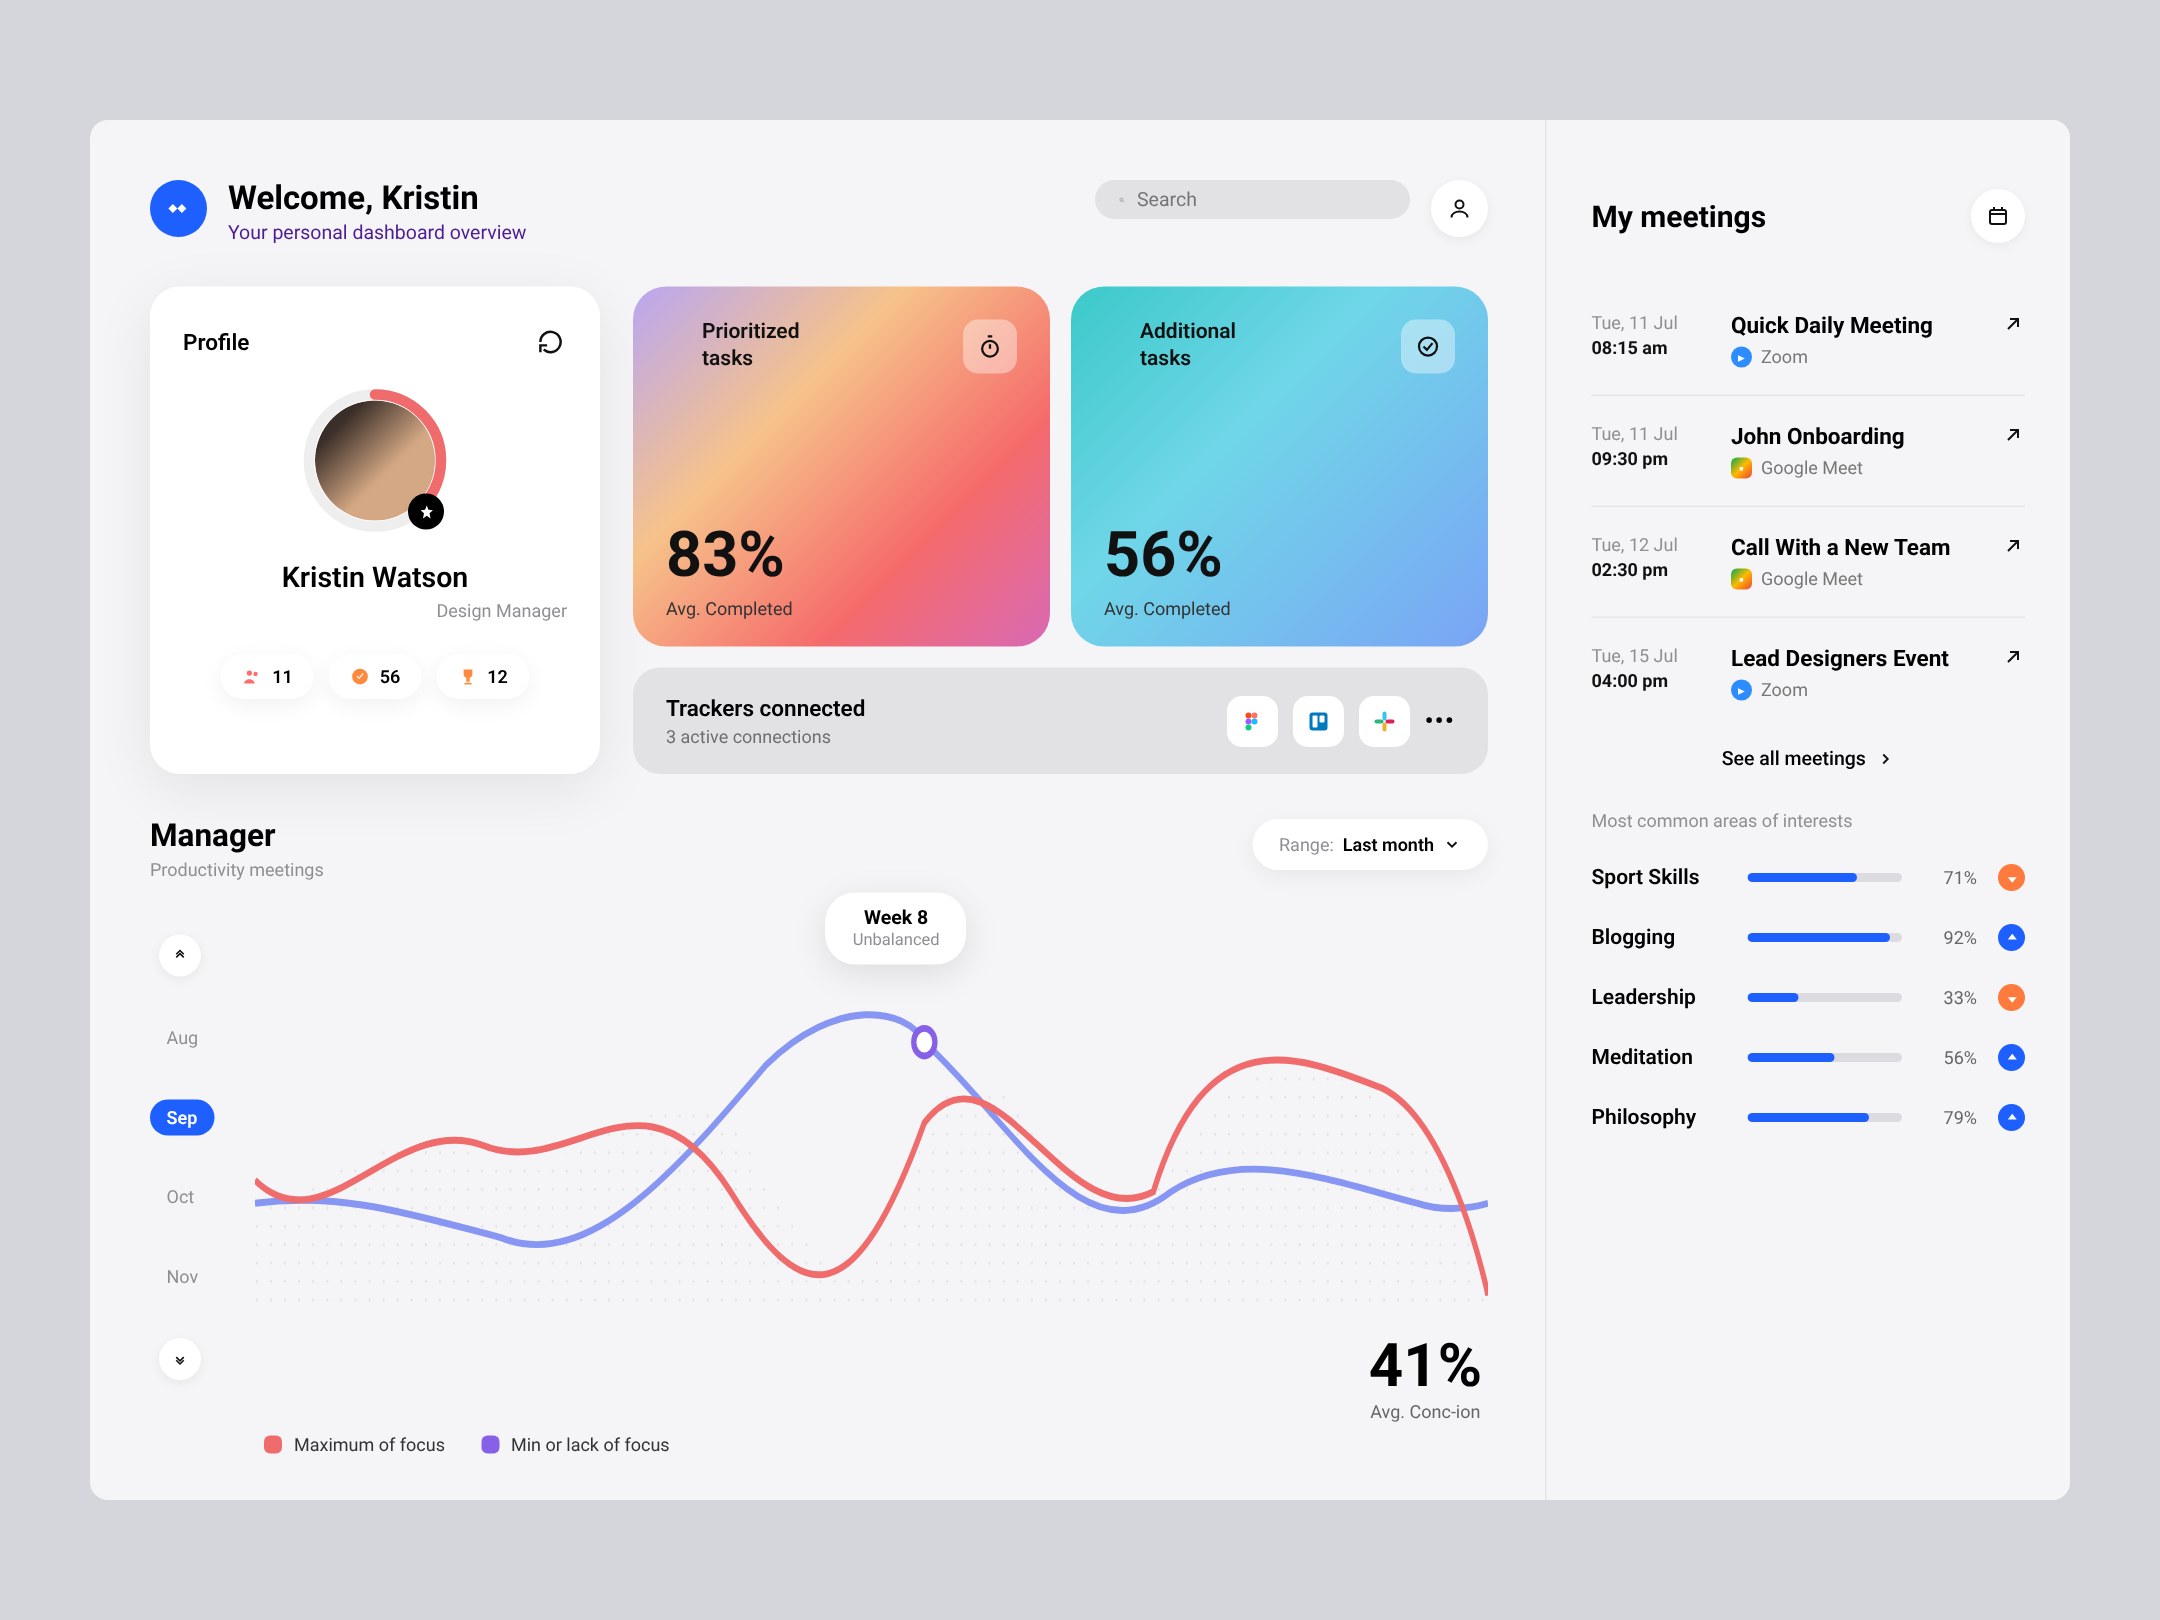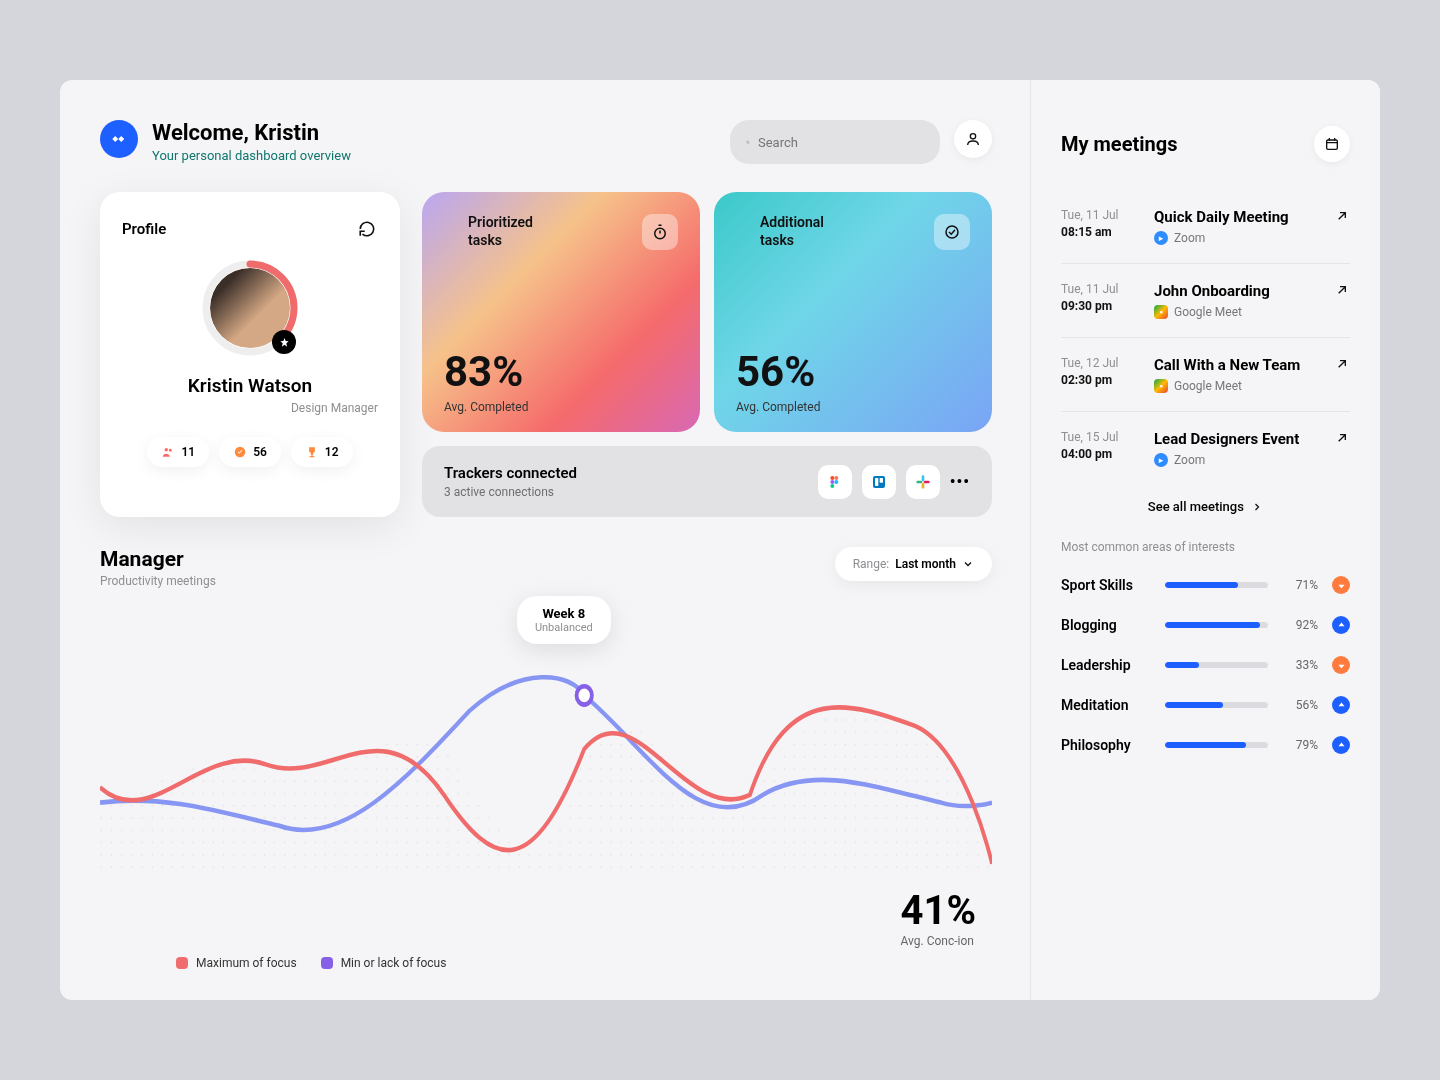--- a/index.html
+++ b/index.html
@@ -7,22 +7,22 @@
 .app { width:1320px; height:920px; background:#f5f5f7; border-radius:12px; display:flex; overflow:hidden; }
 .main { flex:1; padding:40px 38px 30px 40px; display:flex; flex-direction:column; }
 .sidebar { width:350px; border-left:1px solid #e5e5e8; background:#f5f5f7; padding:40px 30px 30px 30px; overflow-y:auto; }
 
 
 .header { display:flex; align-items:flex-start; margin-bottom:28px; }
 .logo { width:38px; height:38px; border-radius:50%; background:#1d5fff; margin-right:14px; display:flex; align-items:center; justify-content:center; }
 .logo svg { width:18px; height:18px; }
 .title-block { flex:1; }
 .title { font-size:22px; font-weight:700; color:#000; }
-.subtitle { font-size:13px; color:#0f766e; margin-top:3px; }
-.search { width:210px; height:44px; background:#e2e2e5; border-radius:19px; display:flex; align-items:center; padding:0 16px; margin-right:14px; }
+.subtitle { font-size:13px; color:#4c1d95; margin-top:3px; }
+.search { width:210px; height:26px; background:#e2e2e5; border-radius:19px; display:flex; align-items:center; padding:0 16px; margin-right:14px; }
 .search svg { width:15px; height:15px; margin-right:8px; }
 .search-input { border:none; background:transparent; font-size:13px; color:#666; outline:none; flex:1; }
 .avatar-btn { width:38px; height:38px; border-radius:50%; background:#fff; display:flex; align-items:center; justify-content:center; box-shadow:0 2px 8px rgba(0,0,0,0.06); }
 
 
 .top-row { display:flex; gap:22px; margin-bottom:30px; }
 .profile-card { width:300px; background:#fff; border-radius:20px; padding:26px 22px 22px; box-shadow:0 10px 40px rgba(0,0,0,0.08); }
 .profile-head { display:flex; justify-content:space-between; align-items:center; margin-bottom:18px; }
 .profile-head h3 { font-size:15px; font-weight:600; }
 .refresh-btn { width:22px; height:22px; display:flex; align-items:center; justify-content:center; cursor:pointer; }
@@ -67,21 +67,21 @@
 .chart-area { display:flex; flex:1; min-height:250px; }
 .chart-yaxis { width:70px; display:flex; flex-direction:column; justify-content:space-around; font-size:12px; color:#8f8f93; padding:14px 0; }
 .yaxis-btn { width:28px; height:28px; border-radius:50%; background:#fff; box-shadow:0 2px 8px rgba(0,0,0,0.06); display:flex; align-items:center; justify-content:center; font-size:10px; margin-left:6px; }
 .month-chip { padding:5px 11px; border-radius:13px; font-size:12px; text-align:center; width:fit-content; }
 .month-chip.active { background:#1d5fff; color:#fff; font-weight:600; }
 .chart-plot { flex:1; position:relative; }
 .chart-plot svg { position:absolute; inset:0; width:100%; height:100%; }
 .week-tip { position:absolute; top:0; left:52%; transform:translateX(-50%); background:#fff; border-radius:20px; padding:10px 18px; text-align:center; box-shadow:0 6px 24px rgba(0,0,0,0.1); z-index:2; }
 .week-tip .wk { font-size:13px; font-weight:700; }
 .week-tip .st { font-size:11px; color:#8f8f93; }
-.conc-box { position:absolute; right:16px; bottom:0; text-align:left; }
+.conc-box { position:absolute; right:4px; bottom:0; text-align:center; }
 .conc-pct { font-size:40px; font-weight:700; }
 .conc-lbl { font-size:12px; color:#666; }
 
 .legend { display:flex; gap:24px; margin-top:8px; margin-left:76px; }
 .legend-item { display:flex; align-items:center; gap:8px; font-size:12px; color:#333; }
 .swatch { width:12px; height:12px; border-radius:4px; }
 
 
 .side-head { display:flex; justify-content:space-between; align-items:center; margin-bottom:28px; margin-top:6px; }
 .side-head h2 { font-size:20px; font-weight:700; }
@@ -274,20 +274,36 @@
       <div class="range-pill">
         <span class="label">Range:</span>
         <span class="val">Last month</span>
         <svg width="12" height="12" viewBox="0 0 24 24" fill="none" stroke="#111" stroke-width="2.5">
             <path d="M6 9l6 6 6-6"></path>
           </svg>
       </div>
     </div>
 
     <div class="chart-area">
+      <div class="chart-yaxis" id="chart-months">
+          <div class="yaxis-btn">
+            <svg width="10" height="10" viewBox="0 0 24 24" fill="none" stroke="#111" stroke-width="2.5">
+              <path d="M6 15l6-6 6 6M6 10l6-6 6 6"></path>
+            </svg>
+          </div>
+          <div class="month-chip ">Aug</div>
+          <div class="month-chip active">Sep</div>
+          <div class="month-chip ">Oct</div>
+          <div class="month-chip ">Nov</div>
+          <div class="yaxis-btn">
+            <svg width="10" height="10" viewBox="0 0 24 24" fill="none" stroke="#111" stroke-width="2.5">
+              <path d="M6 9l6 6 6-6M6 14l6 6 6-6"></path>
+            </svg>
+          </div>
+        </div>
       <div class="chart-plot">
         <div class="week-tip">
           <div class="wk">Week 8</div>
           <div class="st">Unbalanced</div>
         </div>
         <svg viewBox="0 0 700 230" preserveAspectRatio="none">
           <defs>
               <pattern id="dots" width="8" height="8" patternUnits="userSpaceOnUse">
                 <circle cx="1" cy="1" r="0.6" fill="#bbb"></circle>
               </pattern>

